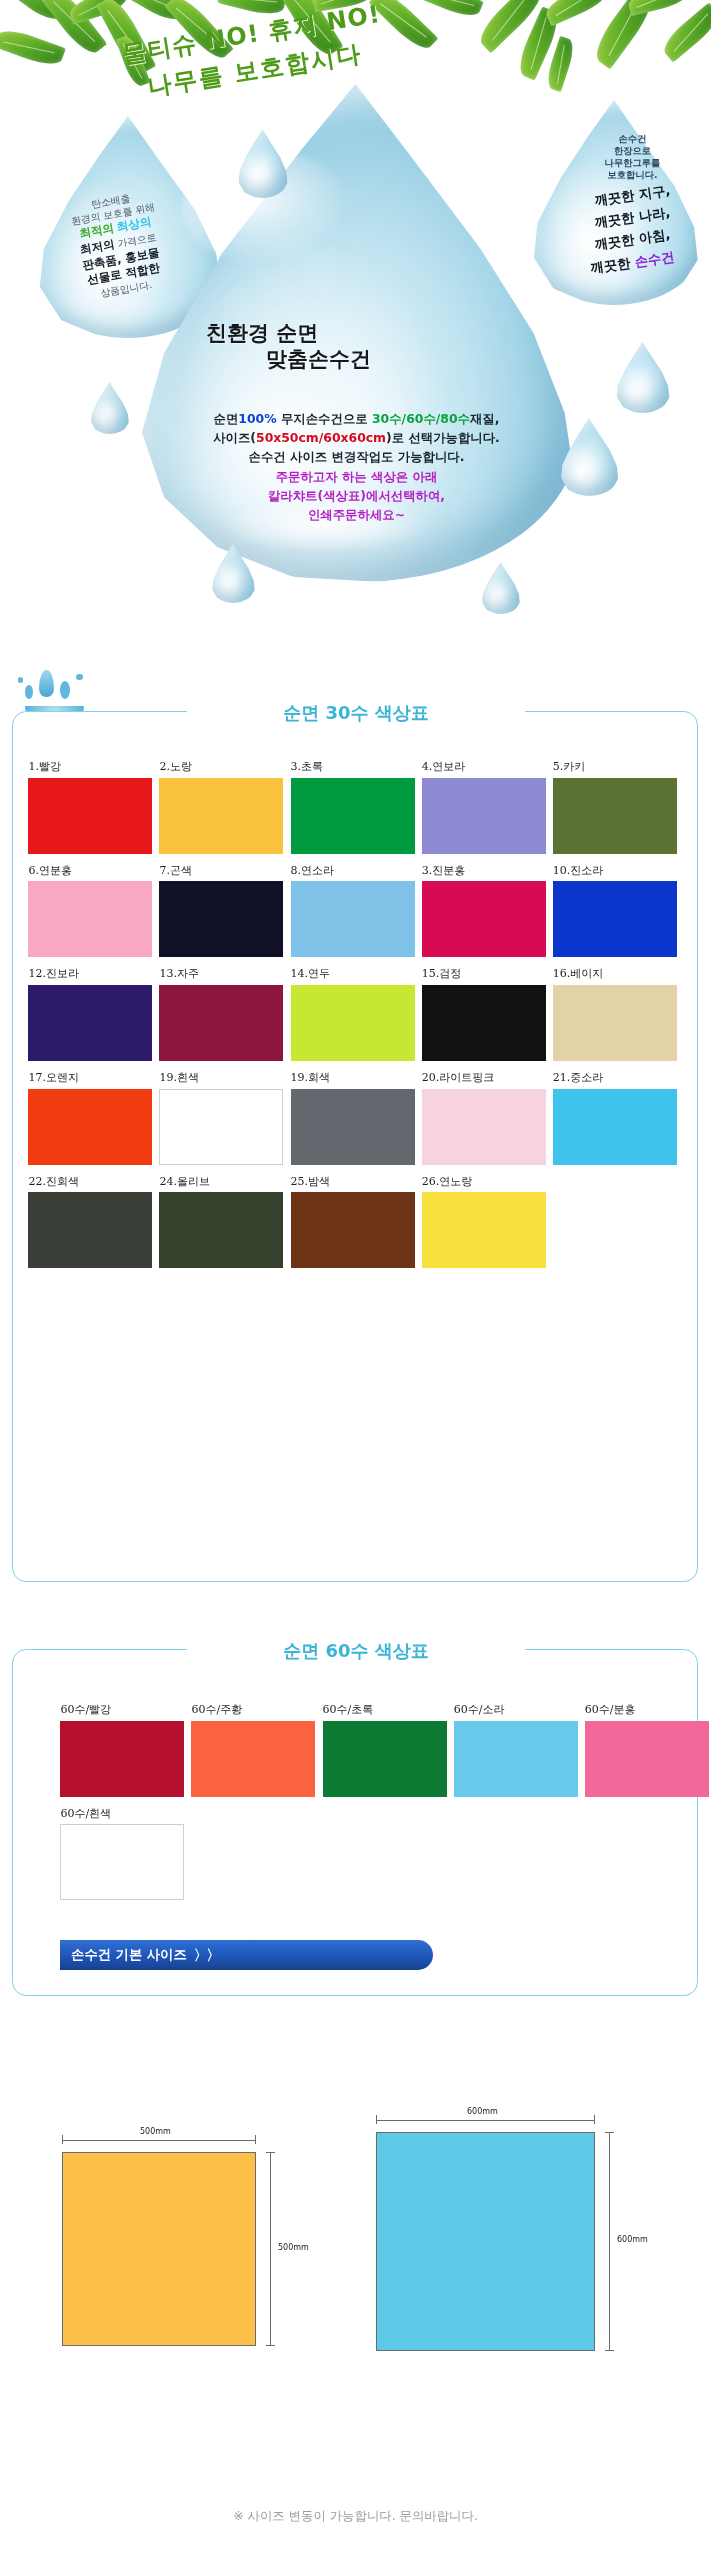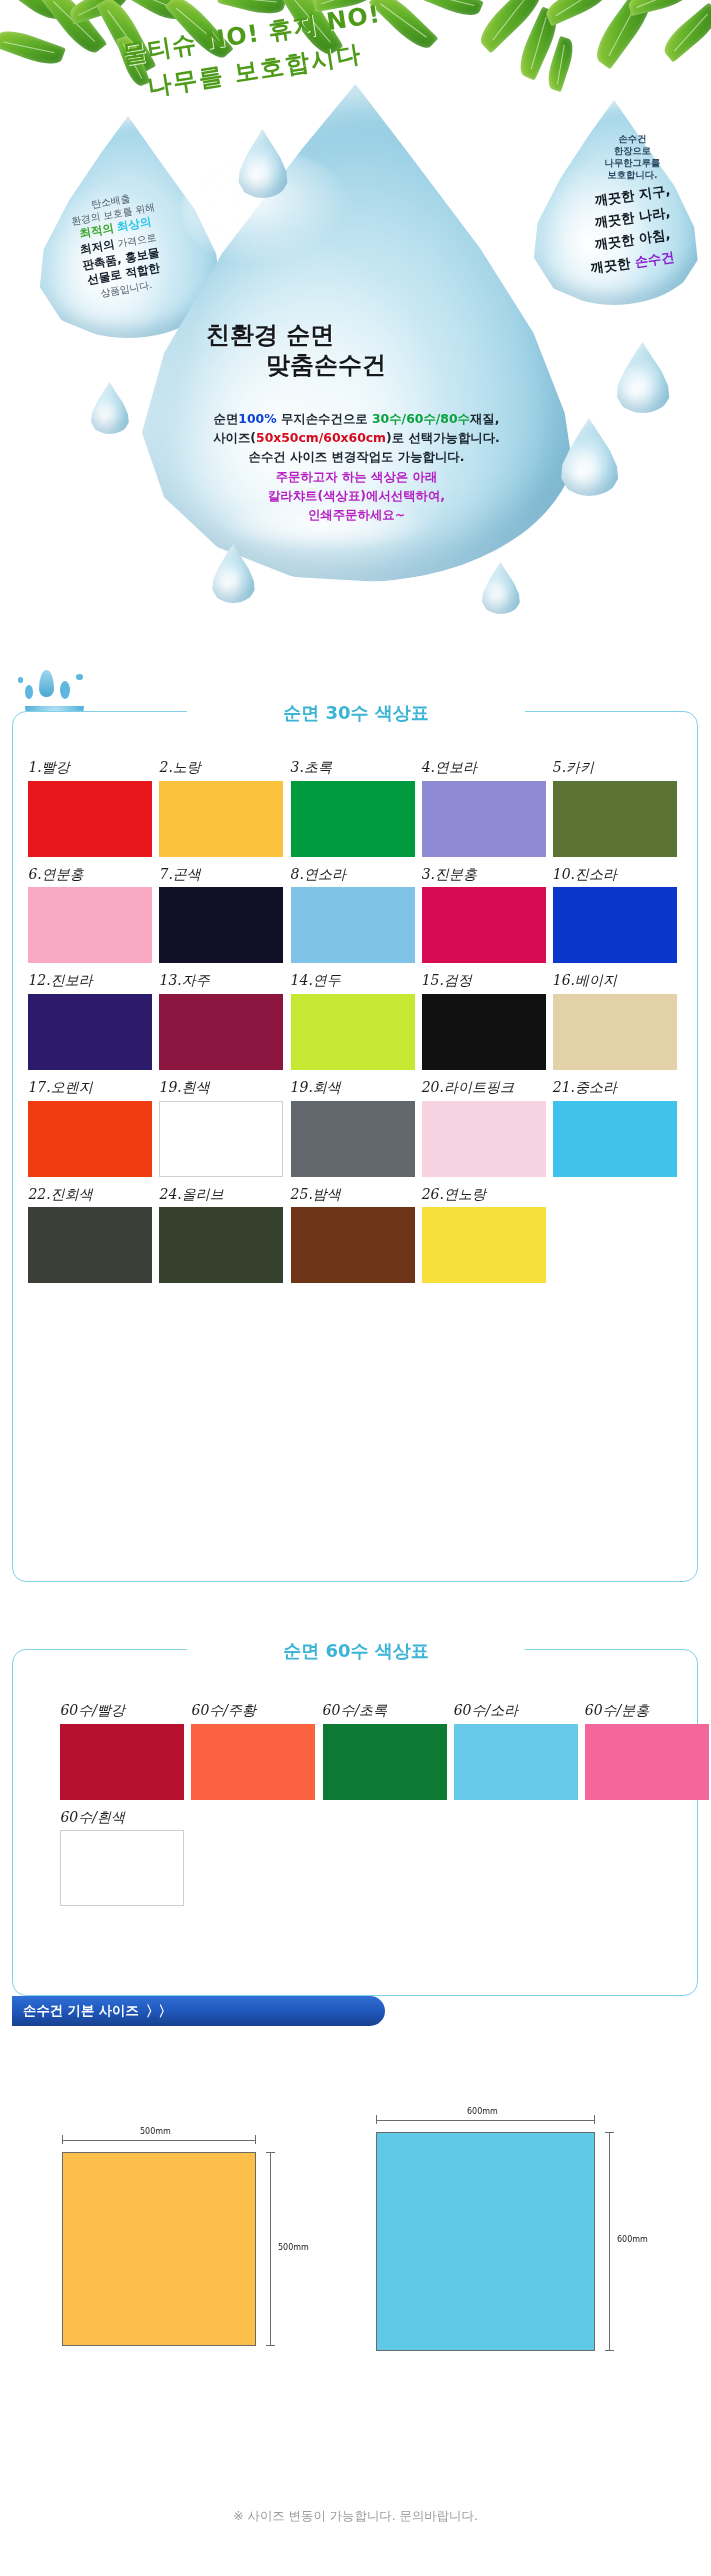--- a/index.html
+++ b/index.html
@@ -109,21 +109,21 @@
   .bubble-right .big{
     display:block; font-size:13.3px; font-weight:bold; color:#101820;
     transform:rotate(-8deg); line-height:1.28; margin-top:5.3px;
   }
   .bubble-right .big .hl{ color:#8a1fd0; }
 
   
   .main-title{
     position:absolute; left:206px; top:320px; width:311px;
     font-family:"DejaVu Sans","Liberation Sans",sans-serif;
-    font-weight:bold; font-size:24px; color:#15191d; line-height:1.25;
+    font-weight:bold; font-size:21px; color:#15191d; line-height:1.25;
     text-shadow: 0.9px 0.9px 0 rgba(255,255,255,.65);
   }
   .main-title .t2{ display:block; padding-left:60px; }
 
   
   .desc{
     position:absolute; left:153px; top:409px; width:407px;
     text-align:center; line-height:1.55; font-size:12.4px; color:#1b2530;
     font-family:"DejaVu Sans","Liberation Sans",sans-serif; font-weight:bold;
   }
@@ -162,21 +162,21 @@
   }
 
   .swatch-grid{
     display:flex; flex-wrap:wrap;
     padding:21.3px 16px 18px 16px;
     gap: 9px 7.1px;
   }
   .swatch{ width:124px; }
   .swatch-label{
     font-family:"DejaVu Serif","Liberation Serif",serif;
-    font-size:14px; color:#1d1d1d; margin-bottom:3.6px; white-space:nowrap;font-style:italic;
+    font-size:11px; color:#1d1d1d; margin-bottom:3.6px; white-space:nowrap;
   }
   .swatch-color{
     width:124px; height:76px; display:block;
   }
   .swatch-color.white-sw{ border:0.9px solid #cfcfcf; }
 
   
   .size-ribbon{
     position:absolute; left:12.4px; width:373px; height:30px;
     background:linear-gradient(180deg,#2f6fd6 0%, #1f55b8 55%, #17418f 100%);
@@ -426,21 +426,21 @@
       <div class="swatch">
         <div class="swatch-label">60수/분홍</div>
         <div class="swatch-color" style="background: rgb(244, 103, 155);"></div>
       </div>
       <div class="swatch">
         <div class="swatch-label">60수/흰색</div>
         <div class="swatch-color white-sw" style="background: rgb(255, 255, 255);"></div>
       </div>
     </div>
 
-  <div class="size-ribbon" style="top:1996px;">
+  <div class="size-ribbon" style="top:1940px;margin-left:48px;">
     <span>손수건 기본 사이즈</span>
     <span class="chev">〉〉</span>
   </div>
 
   <div class="size-area" style="top:2116px; height:373px;">
 
     <div class="towel-wrap" style="left:62px; top:36px;">
       <div class="dim-line-h" style="left:0; top:-12.4px; width:194px;"></div>
       <div class="tick" style="left:0;  top:-17px; width:0.9px; height:9px;"></div>
       <div class="tick" style="left:193px; top:-17px; width:0.9px; height:9px;"></div>

